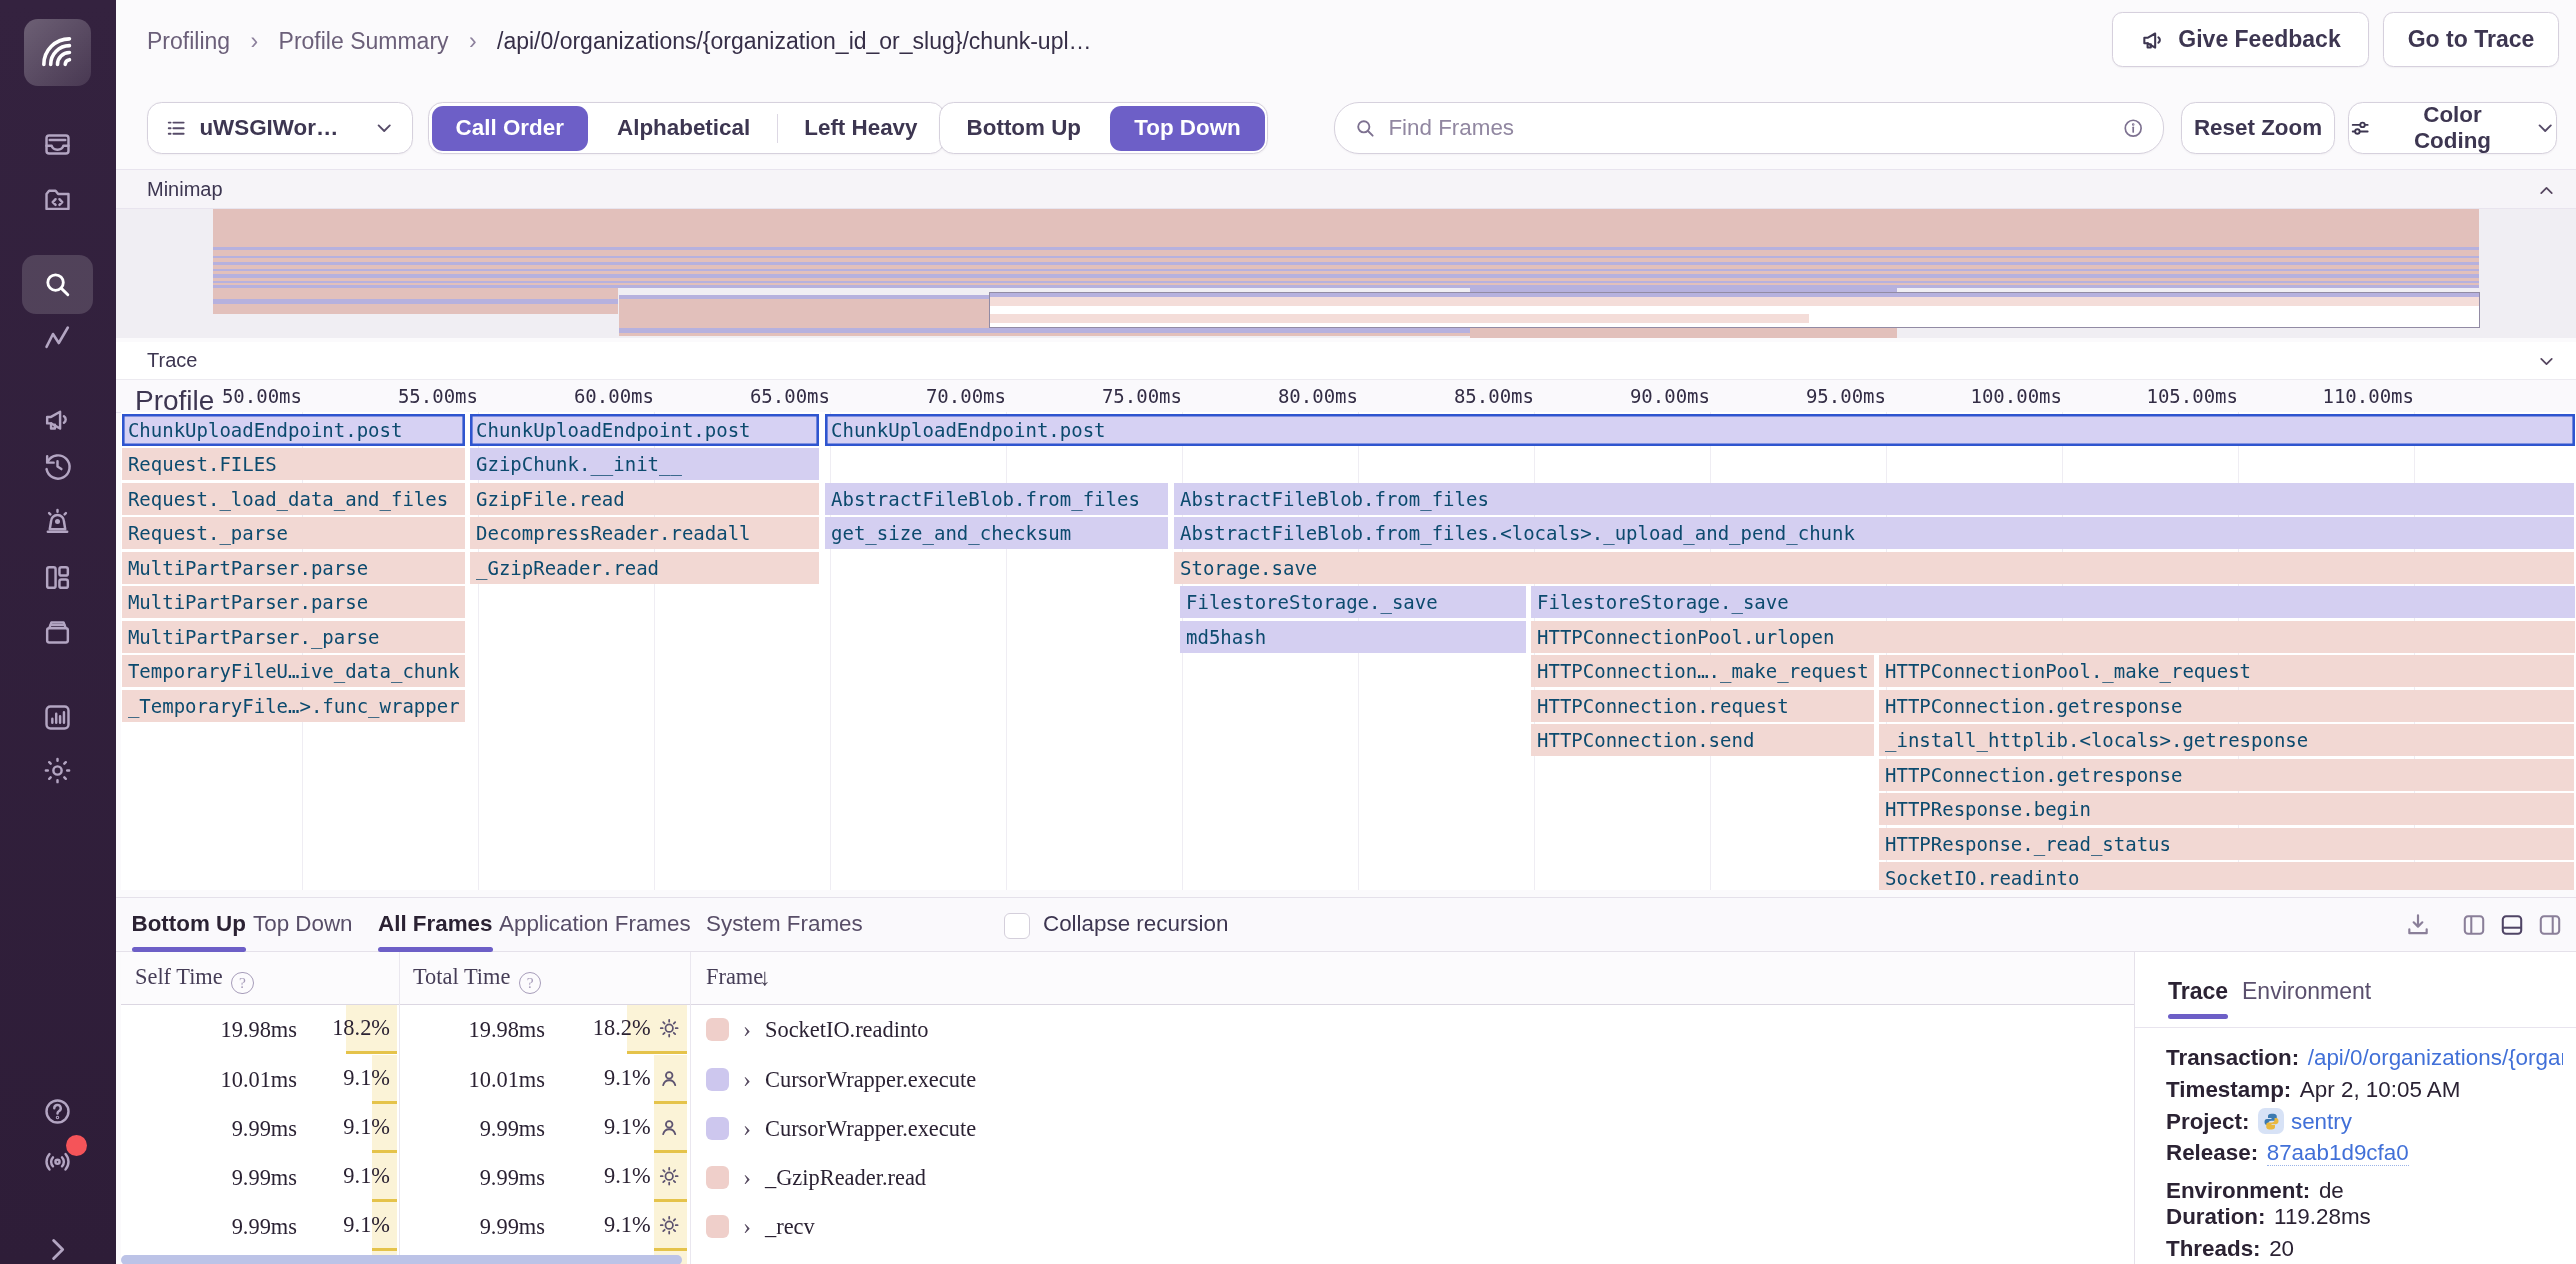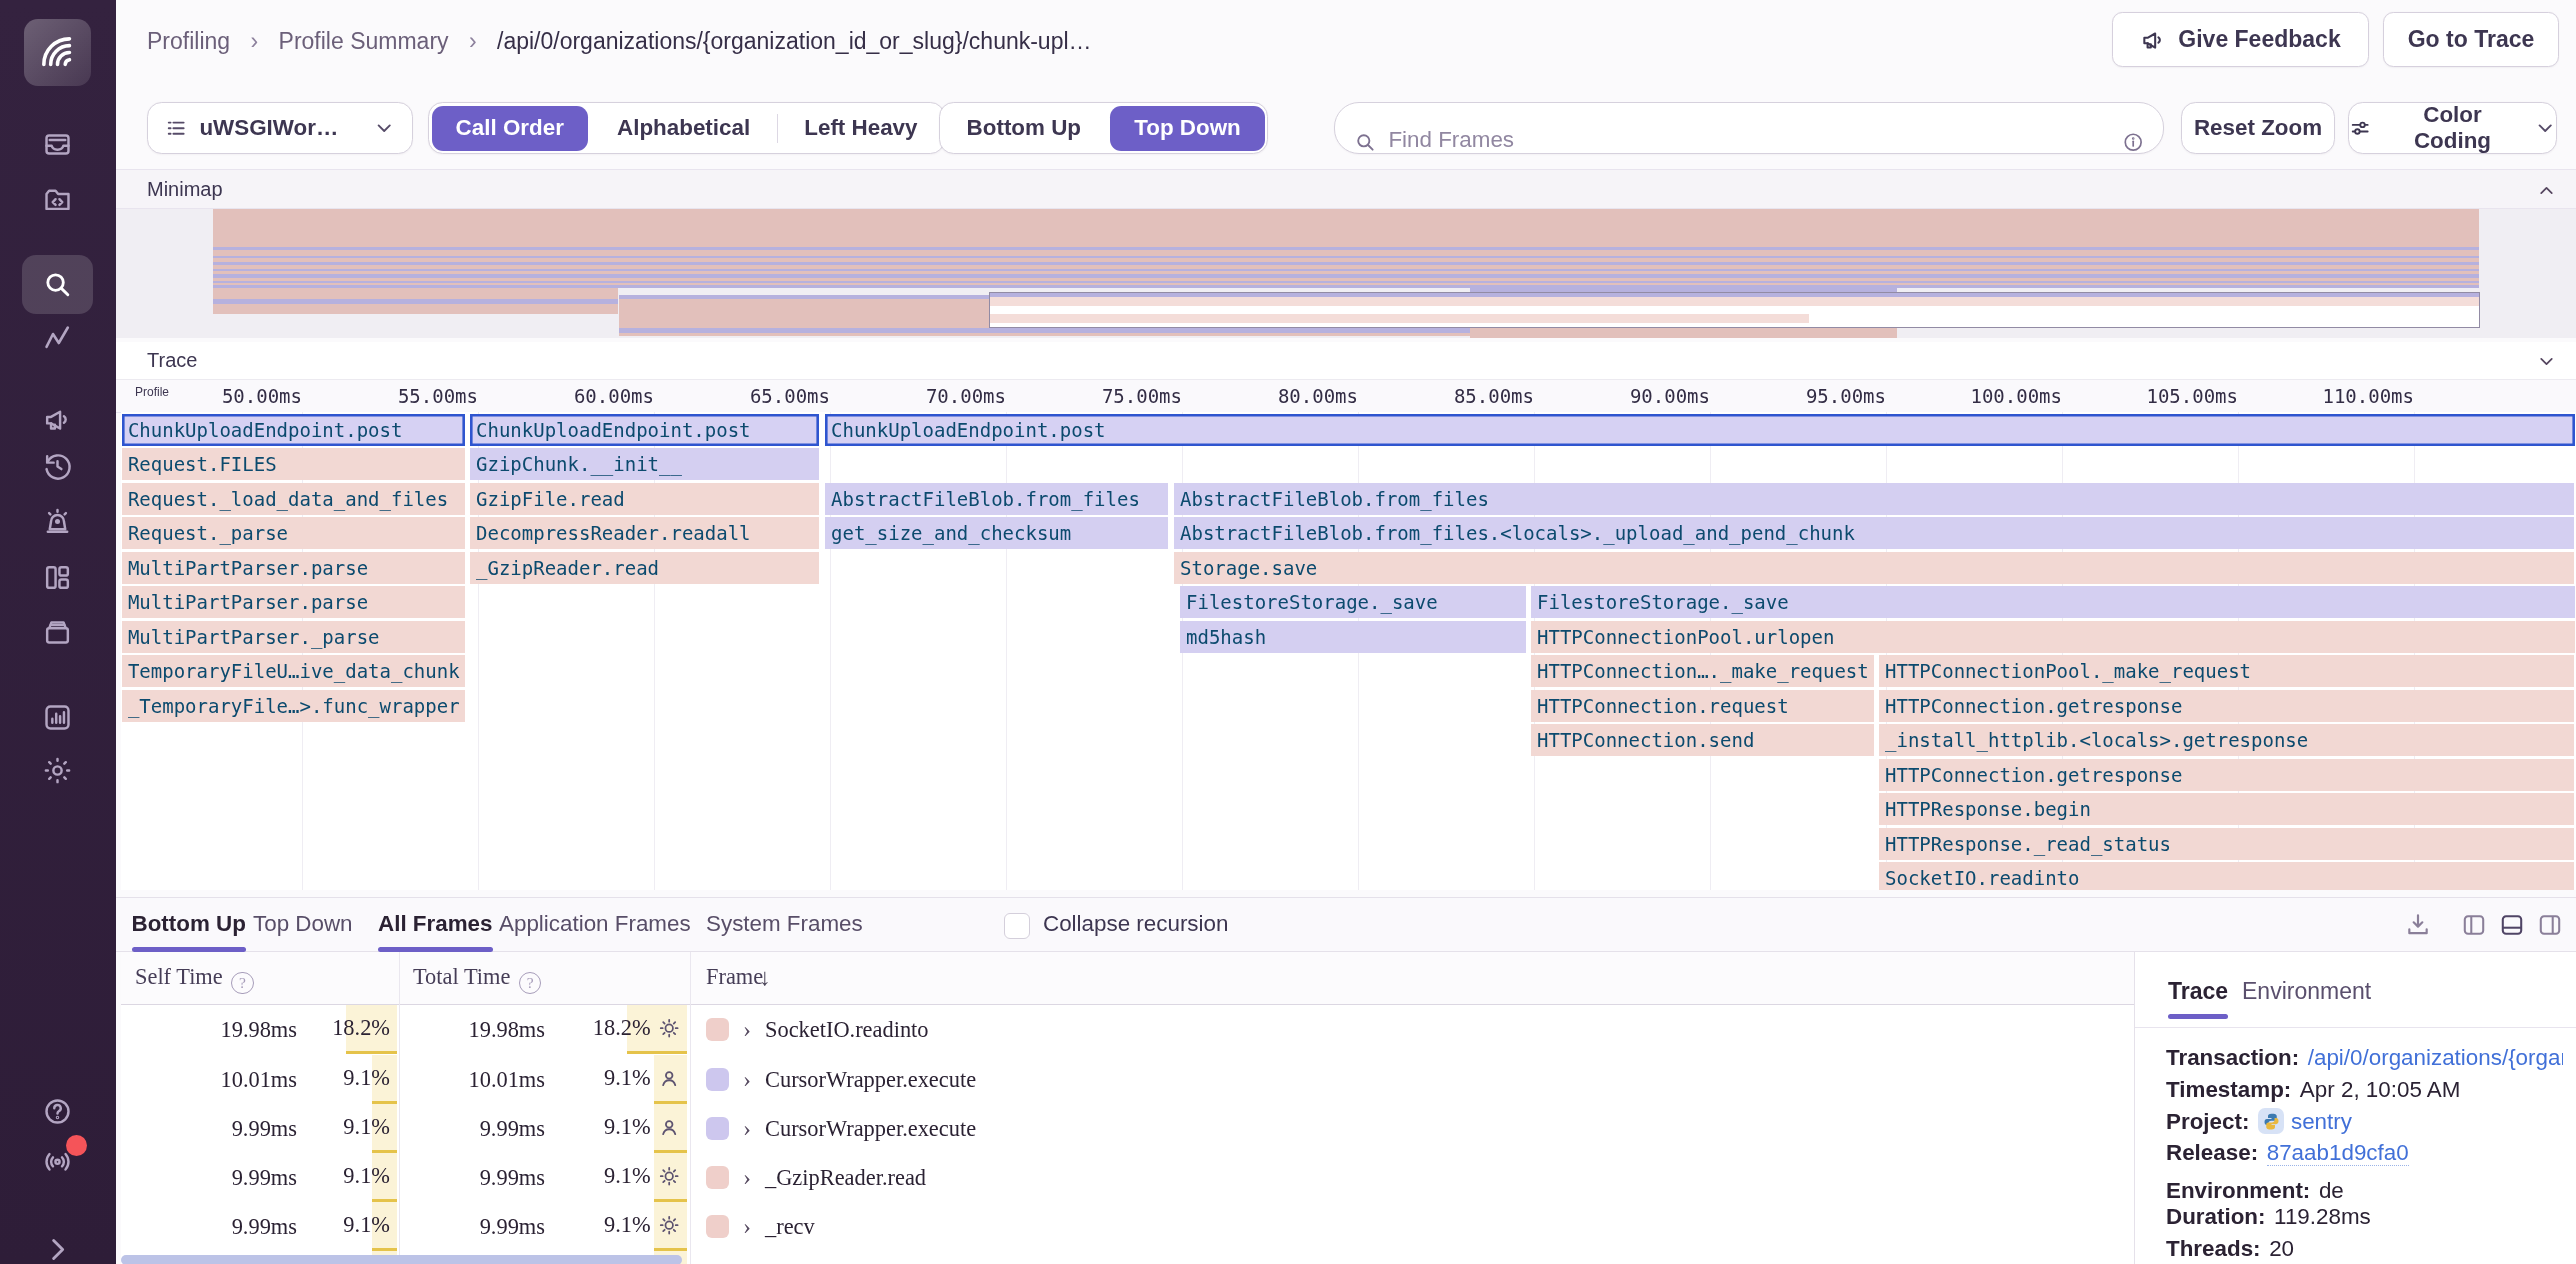--- a/index.html
+++ b/index.html
@@ -37,21 +37,21 @@
     border-radius:14.7px; display:flex; align-items:center; font-size:22.4px; color:#3d3651;
     box-shadow:0 0.9px 1.7px rgba(40,30,60,.04); }
   .tb .seg { padding:0 24px; height:45px; margin:2.6px; display:flex; align-items:center;
     font-weight:700; cursor:pointer; border-radius:11.2px; white-space:nowrap; }
   .tb .seg.on { background:#6d5fc7; color:#fff; }
   .tb .divider { width:0.9px; height:29px; background:#ddd8e4; }
   #thread-select { left:147px; width:266px; padding:0 17px; gap:12px; cursor:pointer; }
   #thread-select b { font-size:22.4px; font-weight:700; flex:1; overflow:hidden; white-space:nowrap; }
   #sort-group { left:428px; }
   #dir-group { left:939px; }
-  #find-frames { left:1334px; width:830px; padding:0 19px; gap:12px; border-radius:25px;align-items:flex-end; }
+  #find-frames { left:1334px; width:830px; padding:0 19px; gap:12px; border-radius:25px; }
   #find-frames input { border:none; outline:none; flex:1; font-size:22.4px; color:#3d3651;
     font-family:"Liberation Sans",sans-serif; background:transparent; }
   #find-frames input::placeholder { color:#9187a1; }
   #reset-zoom { left:2181px; width:154px; justify-content:center; font-weight:700; cursor:pointer; }
   #color-coding { left:2348px; width:209px; justify-content:center; gap:12px; font-weight:700; cursor:pointer; }
   .ic-24 { width:22.4px; height:22.4px; color:#564b68; flex:none; }
   .ic-24 svg { width:22.4px; height:22.4px; display:block; }
 
   
   #minimap-head { position:absolute; left:116px; top:169px; width:2460px; height:40px;
@@ -62,21 +62,21 @@
   .mm { position:absolute; }
   .sec-chev { position:absolute; right:19px; top:10.4px; width:21px; height:21px; color:#55455f; cursor:pointer; }
   .sec-chev svg { width:21px; height:21px; }
 
   
   #trace-head { position:absolute; left:116px; top:342px; width:2460px; height:38px; background:#fff;
     border-bottom:0.9px solid #eceaf0; }
   #trace-head .lbl { position:absolute; left:31px; top:7px; font-size:20px; color:#3d3651; }
   #axis { position:absolute; left:116px; top:380px; width:2460px; height:33px; background:#faf9fc;
     border-bottom:0.9px solid #e7e4ee; font-family:"DejaVu Sans Mono",monospace; }
-  #axis .profile { position:absolute; left:19px; top:5.2px; font-size:12px; color:#3d3651;
+  #axis .profile { position:absolute; left:19px; top:5.2px; font-size:28px; color:#3d3651;
     font-family:"Liberation Sans",sans-serif; }
   #axis .tick { position:absolute; top:5.2px; width:138px; text-align:right; font-size:19px; color:#332d45; }
   #flame { position:absolute; left:121px; top:412px; width:2455px; height:478px; background:#fff; overflow:hidden; }
   #flame .grid { position:absolute; top:0; width:0.9px; height:478px; background:#efedf3; }
   .bar { position:absolute; height:32px; line-height:32px; font-family:"DejaVu Sans Mono",monospace;
     font-size:19px; color:#0c4a6e; padding:0 6px; overflow:hidden; white-space:nowrap; cursor:pointer; }
   .bar.pink { background:#f2d8d3; }
   .bar.purple { background:#d4cff1; }
   .bar.sel { box-shadow:inset 0 0 0 2.6px #2f55cf; background:#d6d1f3; }
 

